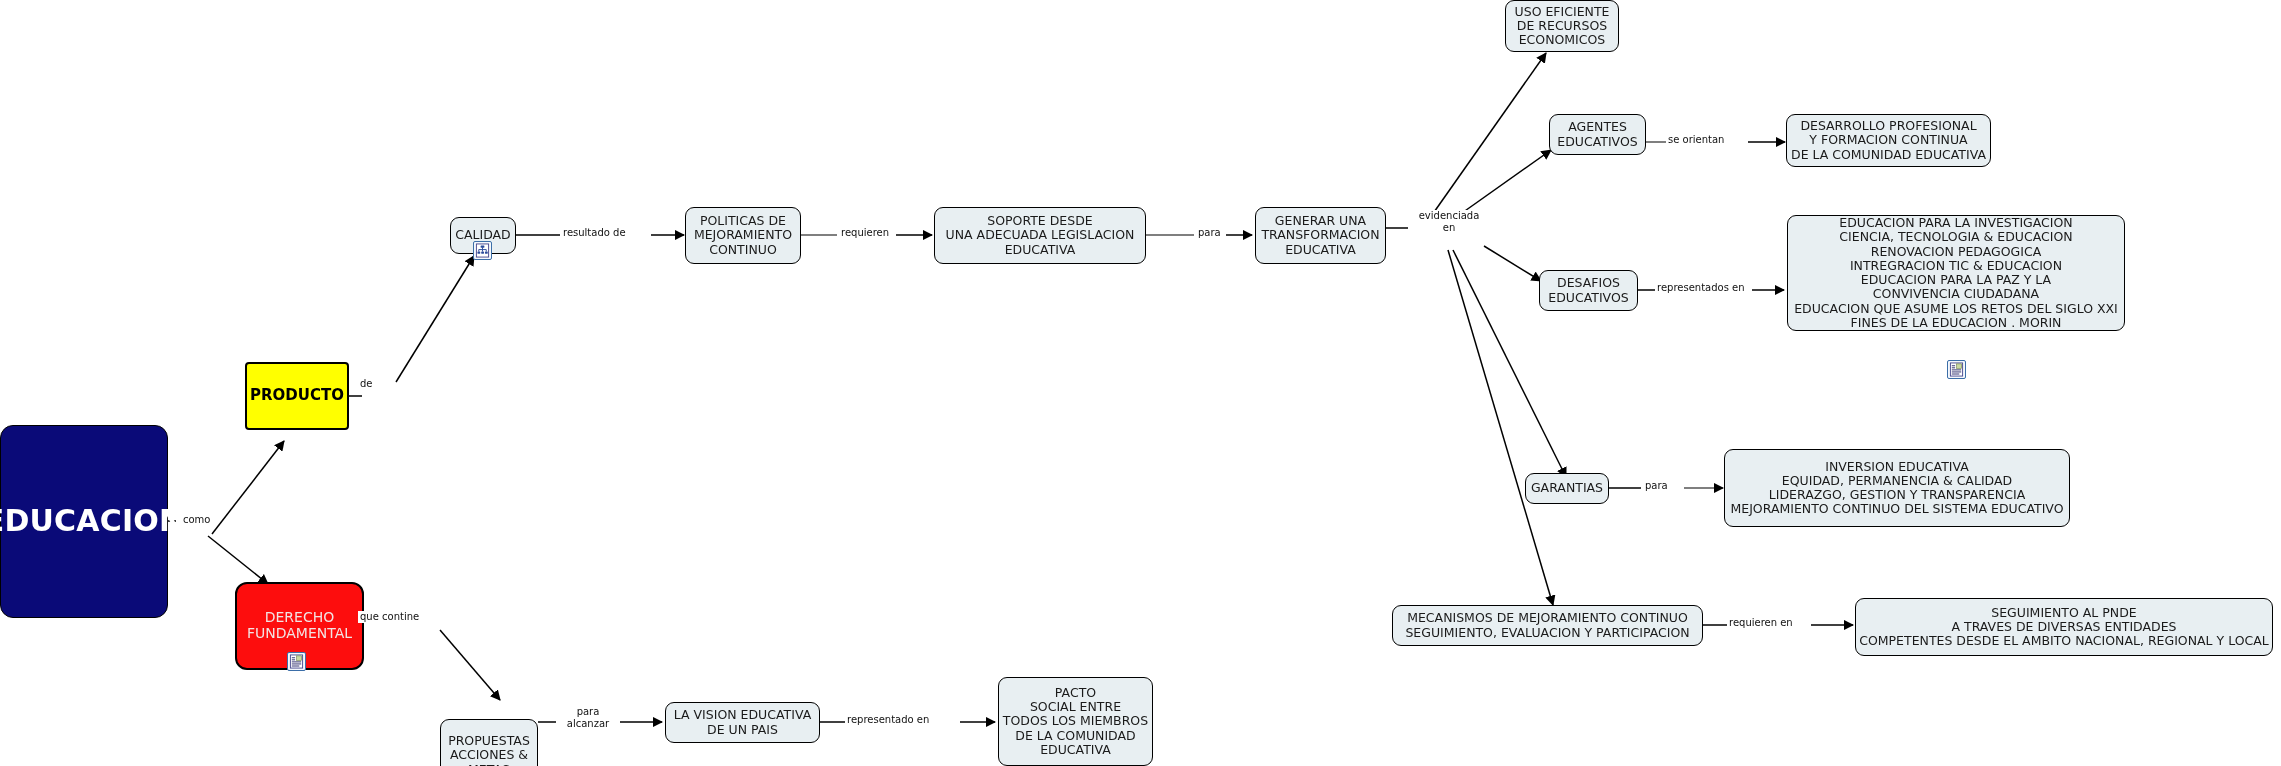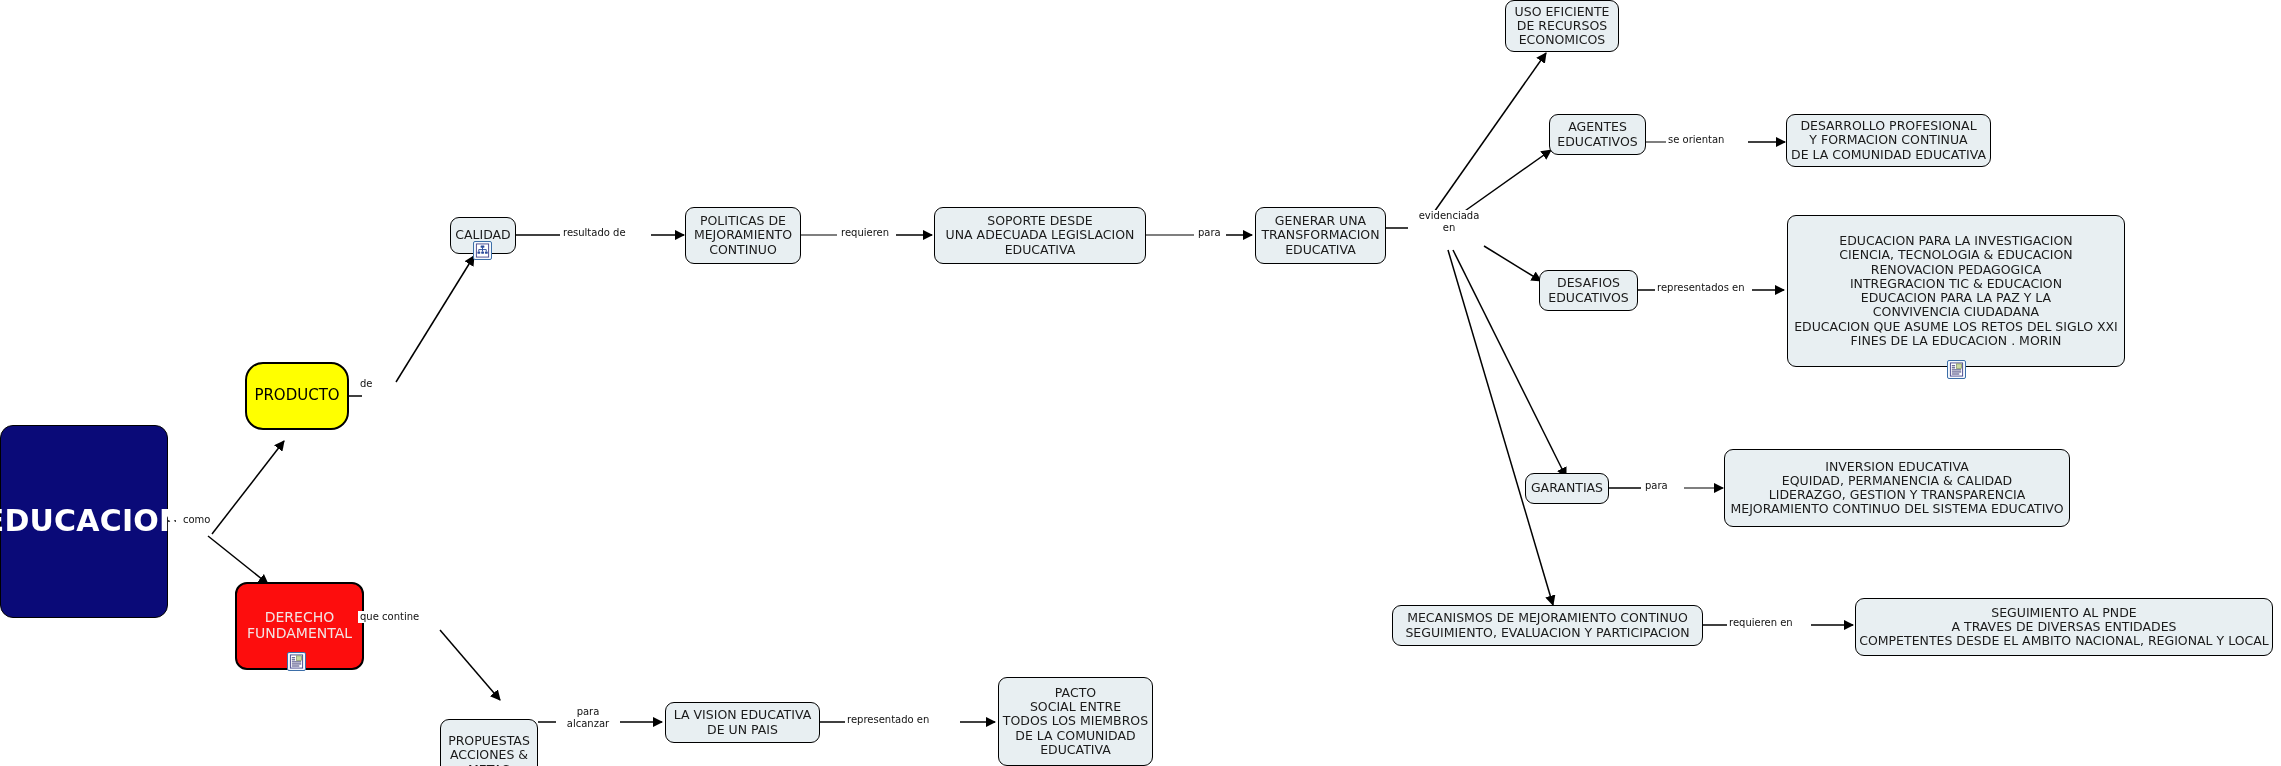--- a/index.html
+++ b/index.html
@@ -47,24 +47,24 @@
     color: #ffffff;
     font-weight: bold;
     font-size: 30px;
     border: 1.5px solid #000000;
     border-radius: 13px;
     letter-spacing: 0.2px;
   }
   .node-yellow {
     background: #ffff00;
     color: #000000;
-    font-weight: normal;
+    font-weight: bold;
     font-size: 15px;
     border: 2.2px solid #000000;
-    border-radius: 18px;
+    border-radius: 4px;
   }
   .node-red {
     background: #fd0d0d;
     color: #f2e3e3;
     font-size: 14px;
     border: 2.2px solid #000000;
     border-radius: 12px;
   }
   .edge-label {
     position: absolute;
@@ -215,21 +215,21 @@
   <div class="node sm" style="left:1549px; top:114px; width:97px; height:41px;">AGENTES
 EDUCATIVOS</div>
 
   <div class="node sm" style="left:1786px; top:114px; width:205px; height:53px;">DESARROLLO PROFESIONAL
 Y FORMACION CONTINUA
 DE LA COMUNIDAD EDUCATIVA</div>
 
   <div class="node sm" style="left:1539px; top:270px; width:99px; height:41px;">DESAFIOS
 EDUCATIVOS</div>
 
-  <div class="node sm" style="left:1787px; top:215px; width:338px; height:152px;">EDUCACION PARA LA INVESTIGACION
+  <div class="node sm" style="left:1787px; top:215px; width:338px; height:116px;">EDUCACION PARA LA INVESTIGACION
 CIENCIA, TECNOLOGIA &amp; EDUCACION
 RENOVACION PEDAGOGICA
 INTREGRACION TIC &amp; EDUCACION
 EDUCACION PARA LA PAZ  Y LA
 CONVIVENCIA CIUDADANA
 EDUCACION QUE ASUME LOS RETOS DEL SIGLO XXI
 FINES DE LA EDUCACION . MORIN</div>
   <span class="res-icon" style="left:1947px; top:360px;">
     <svg viewBox="0 0 16 16" aria-hidden="true">
       <rect x="1.5" y="1" width="13" height="14" fill="#ffffff" stroke="#4b4b8f" stroke-width="1"></rect>

